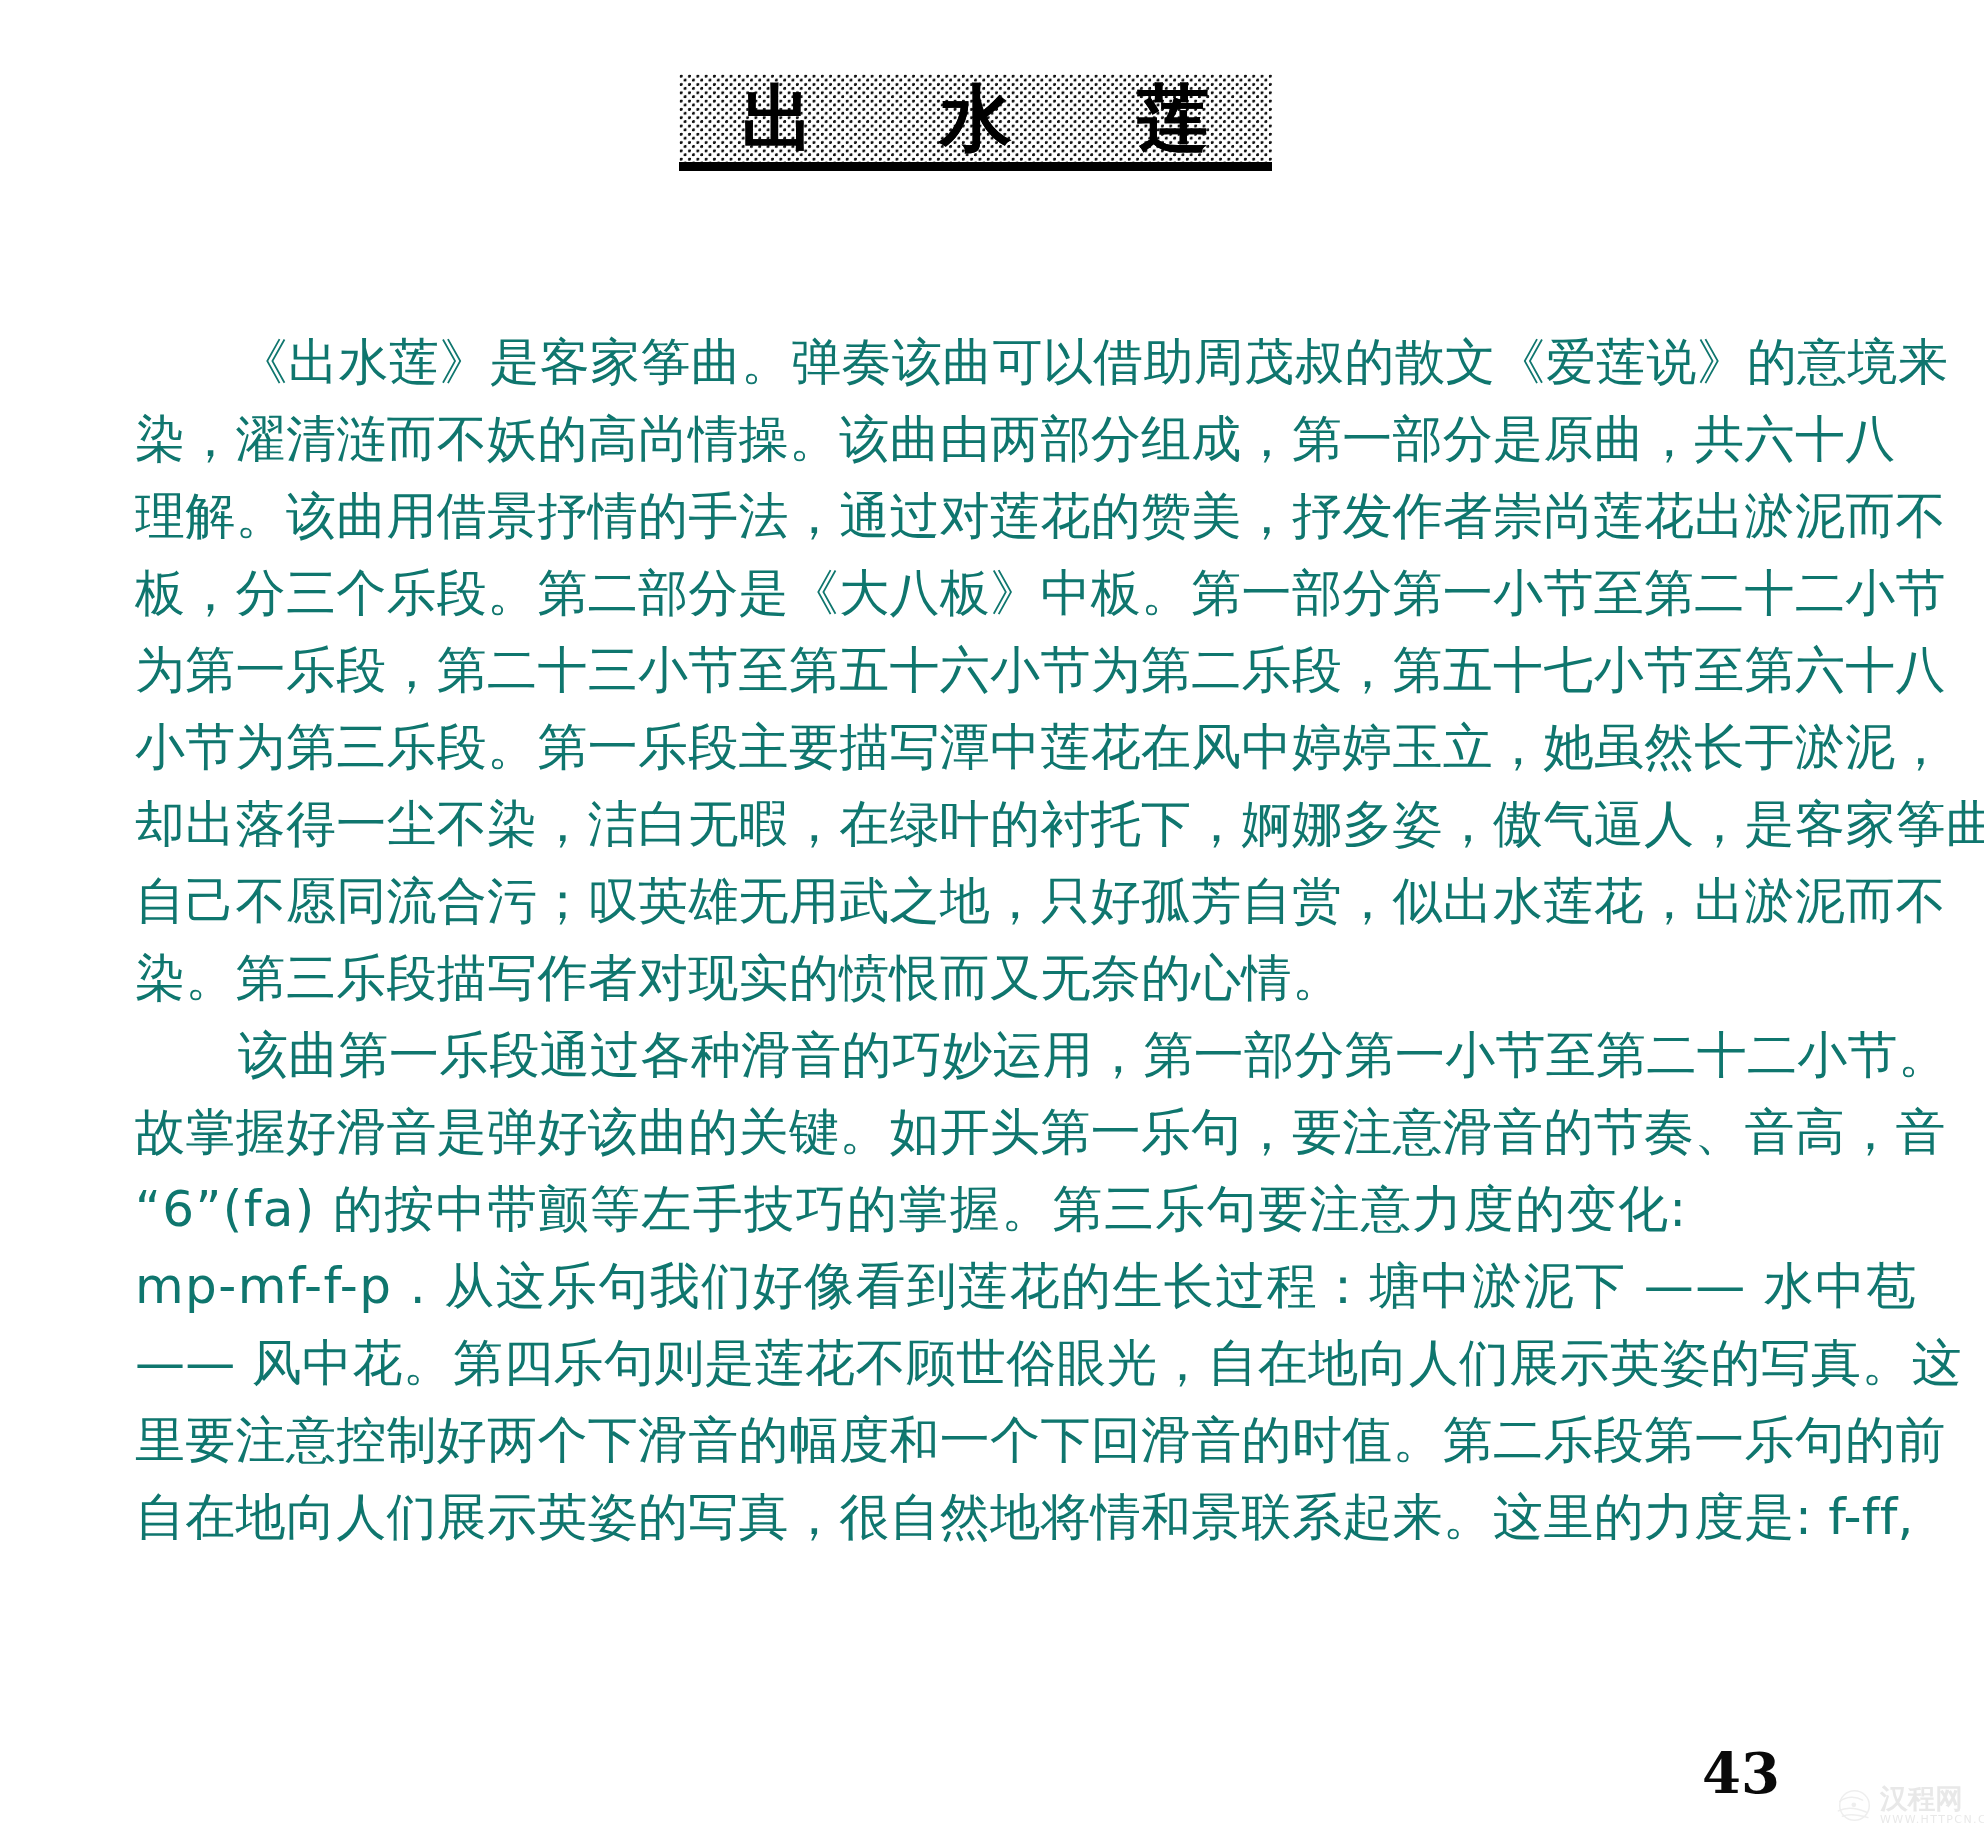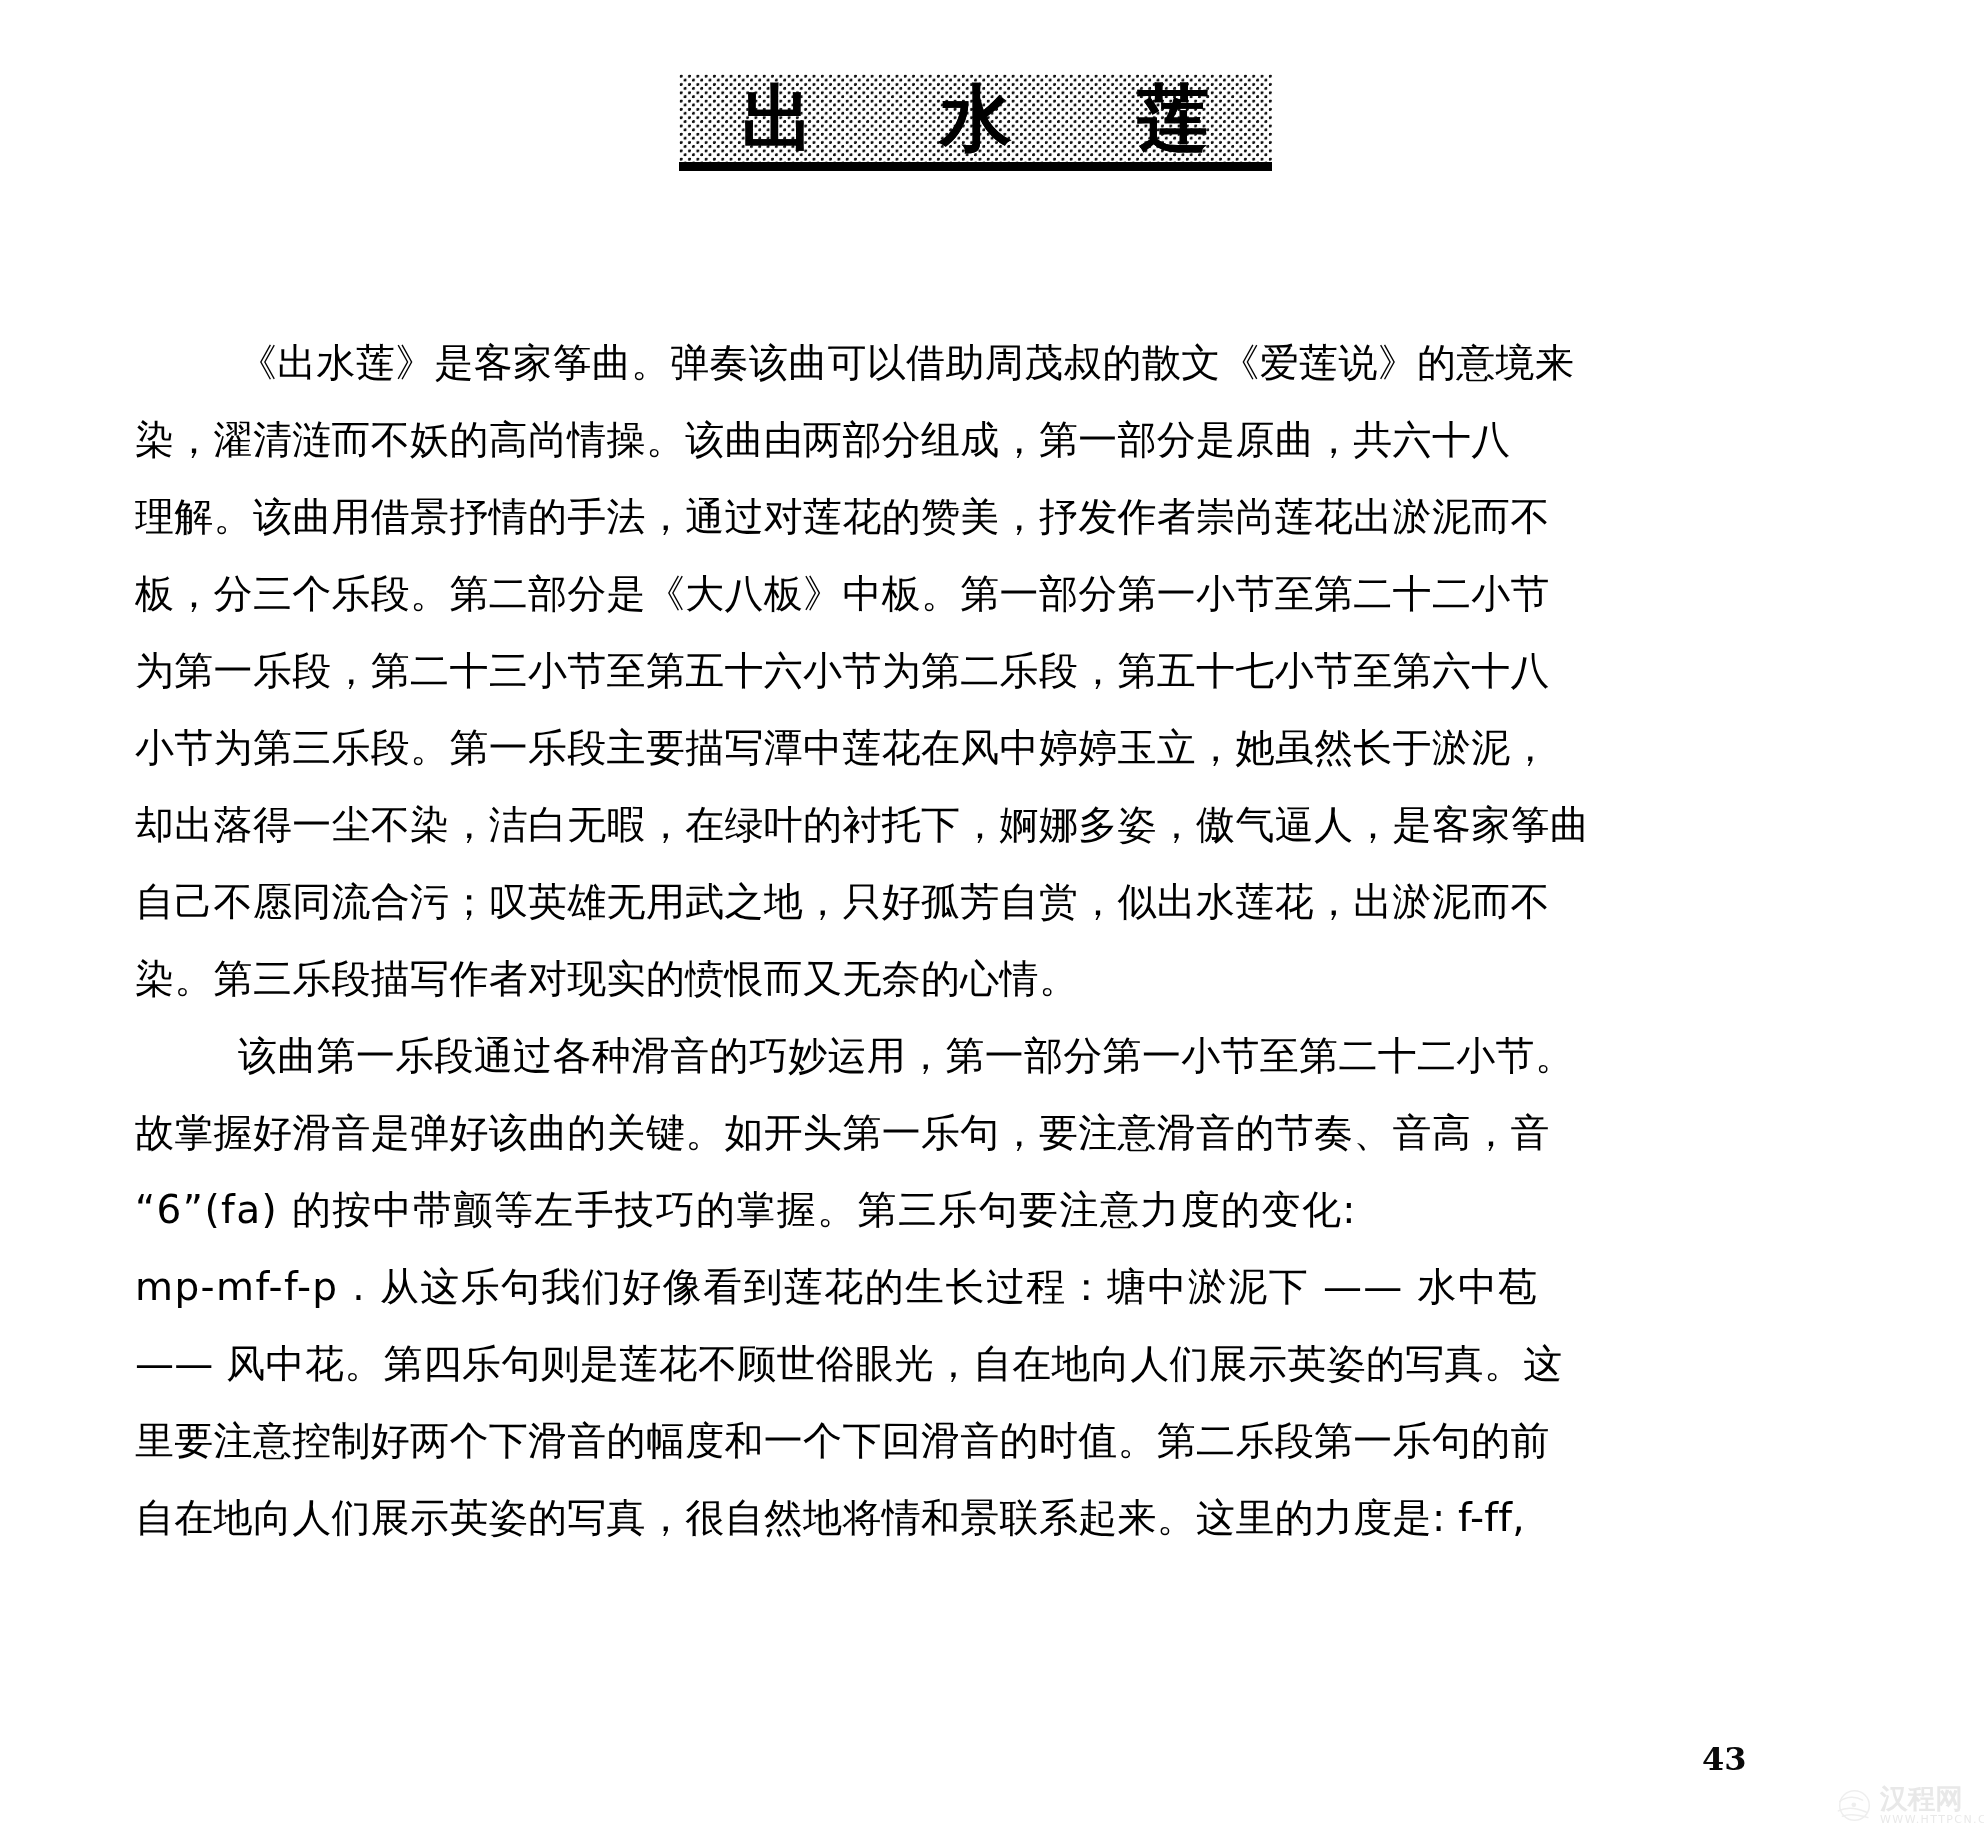--- a/index.html
+++ b/index.html
@@ -66,41 +66,41 @@
   .body-text {
     position: absolute;
     left: 135px;
     top: 324px;
     width: 1681px;
   }
   .para {
     margin: 0 0 0 0;
   }
   .line {
-    font-size: 39px;
+    font-size: 50px;
     line-height: 77px;
     white-space: pre;
     font-weight: 400;
-    color: #000000;
+    color: #0f766e;
     font-family: "DejaVu Sans", "Liberation Sans", sans-serif;
     letter-spacing: 0.3px;
   }
   .line.indent {
     text-indent: 103px;
   }
   .line.latin {
     letter-spacing: 1.4px;
   }
 
   
   .page-number {
     position: absolute;
     left: 1702px;
     top: 1740px;
-    font-size: 32px;
+    font-size: 56px;
     font-family: "DejaVu Serif", "Liberation Serif", serif;
     font-weight: 700;
     color: #0a0a0a;
   }
 
   
   .watermark {
     position: absolute;
     left: 1833px;
     top: 1784px;

